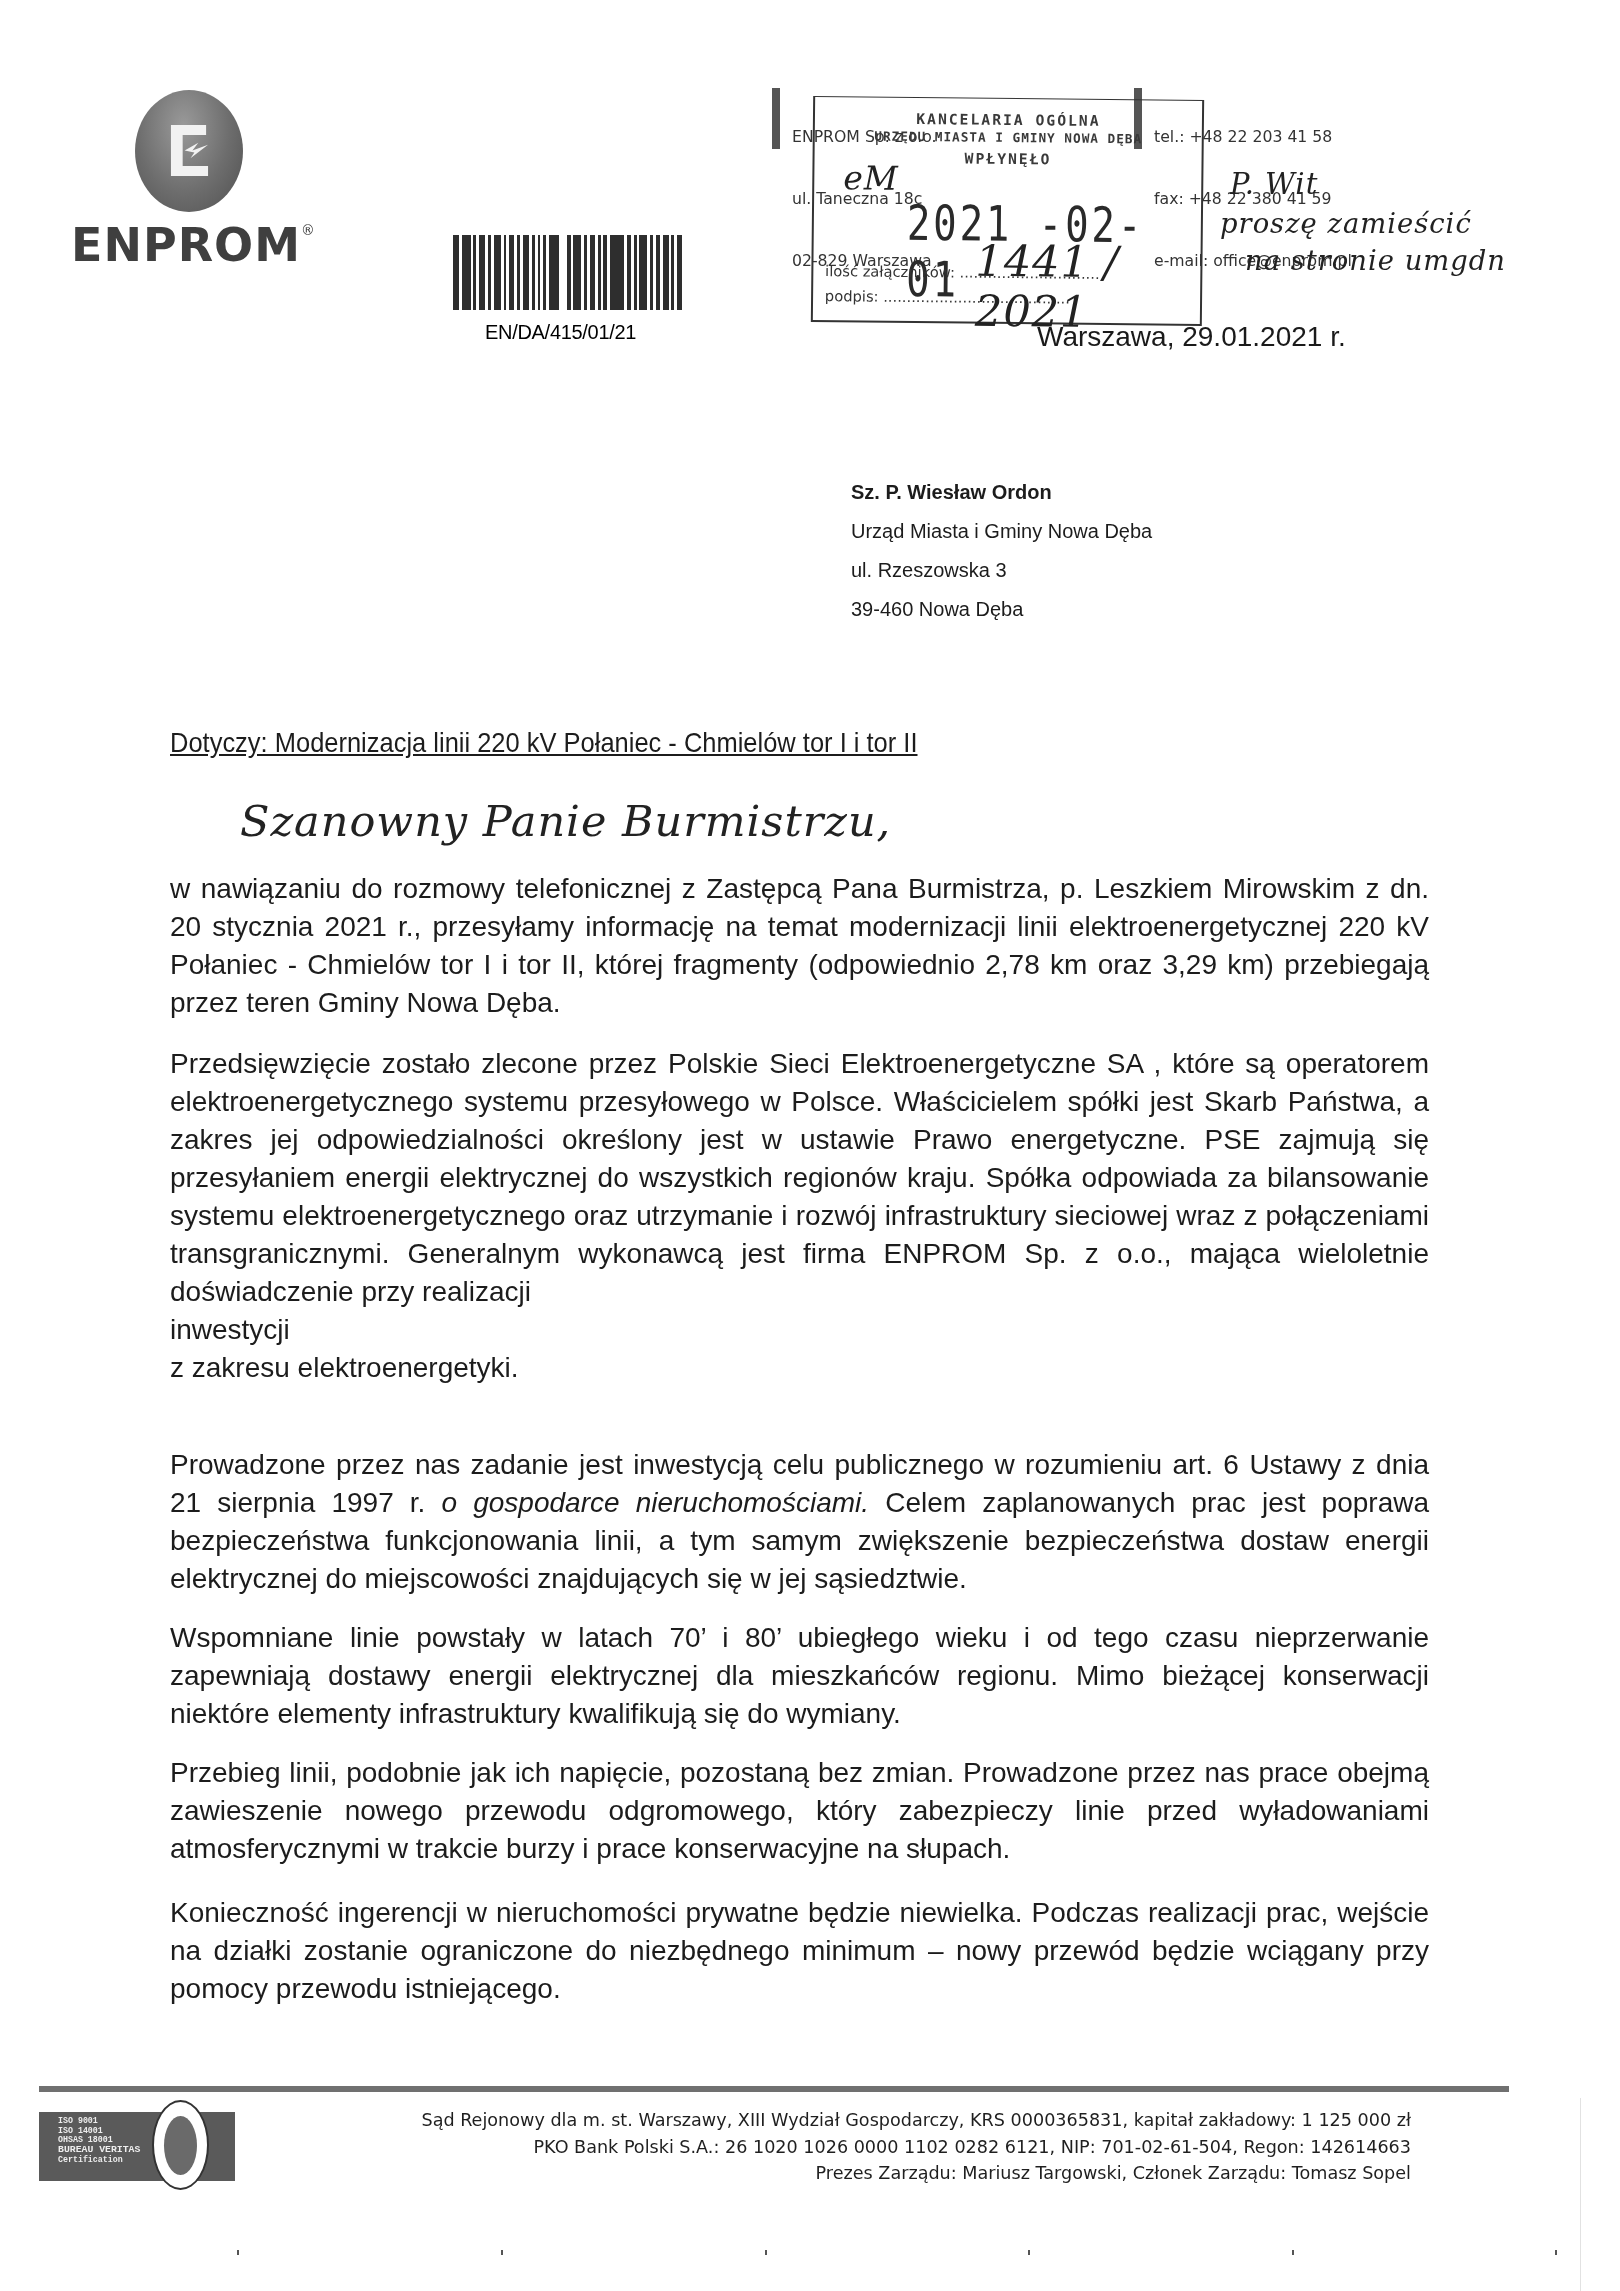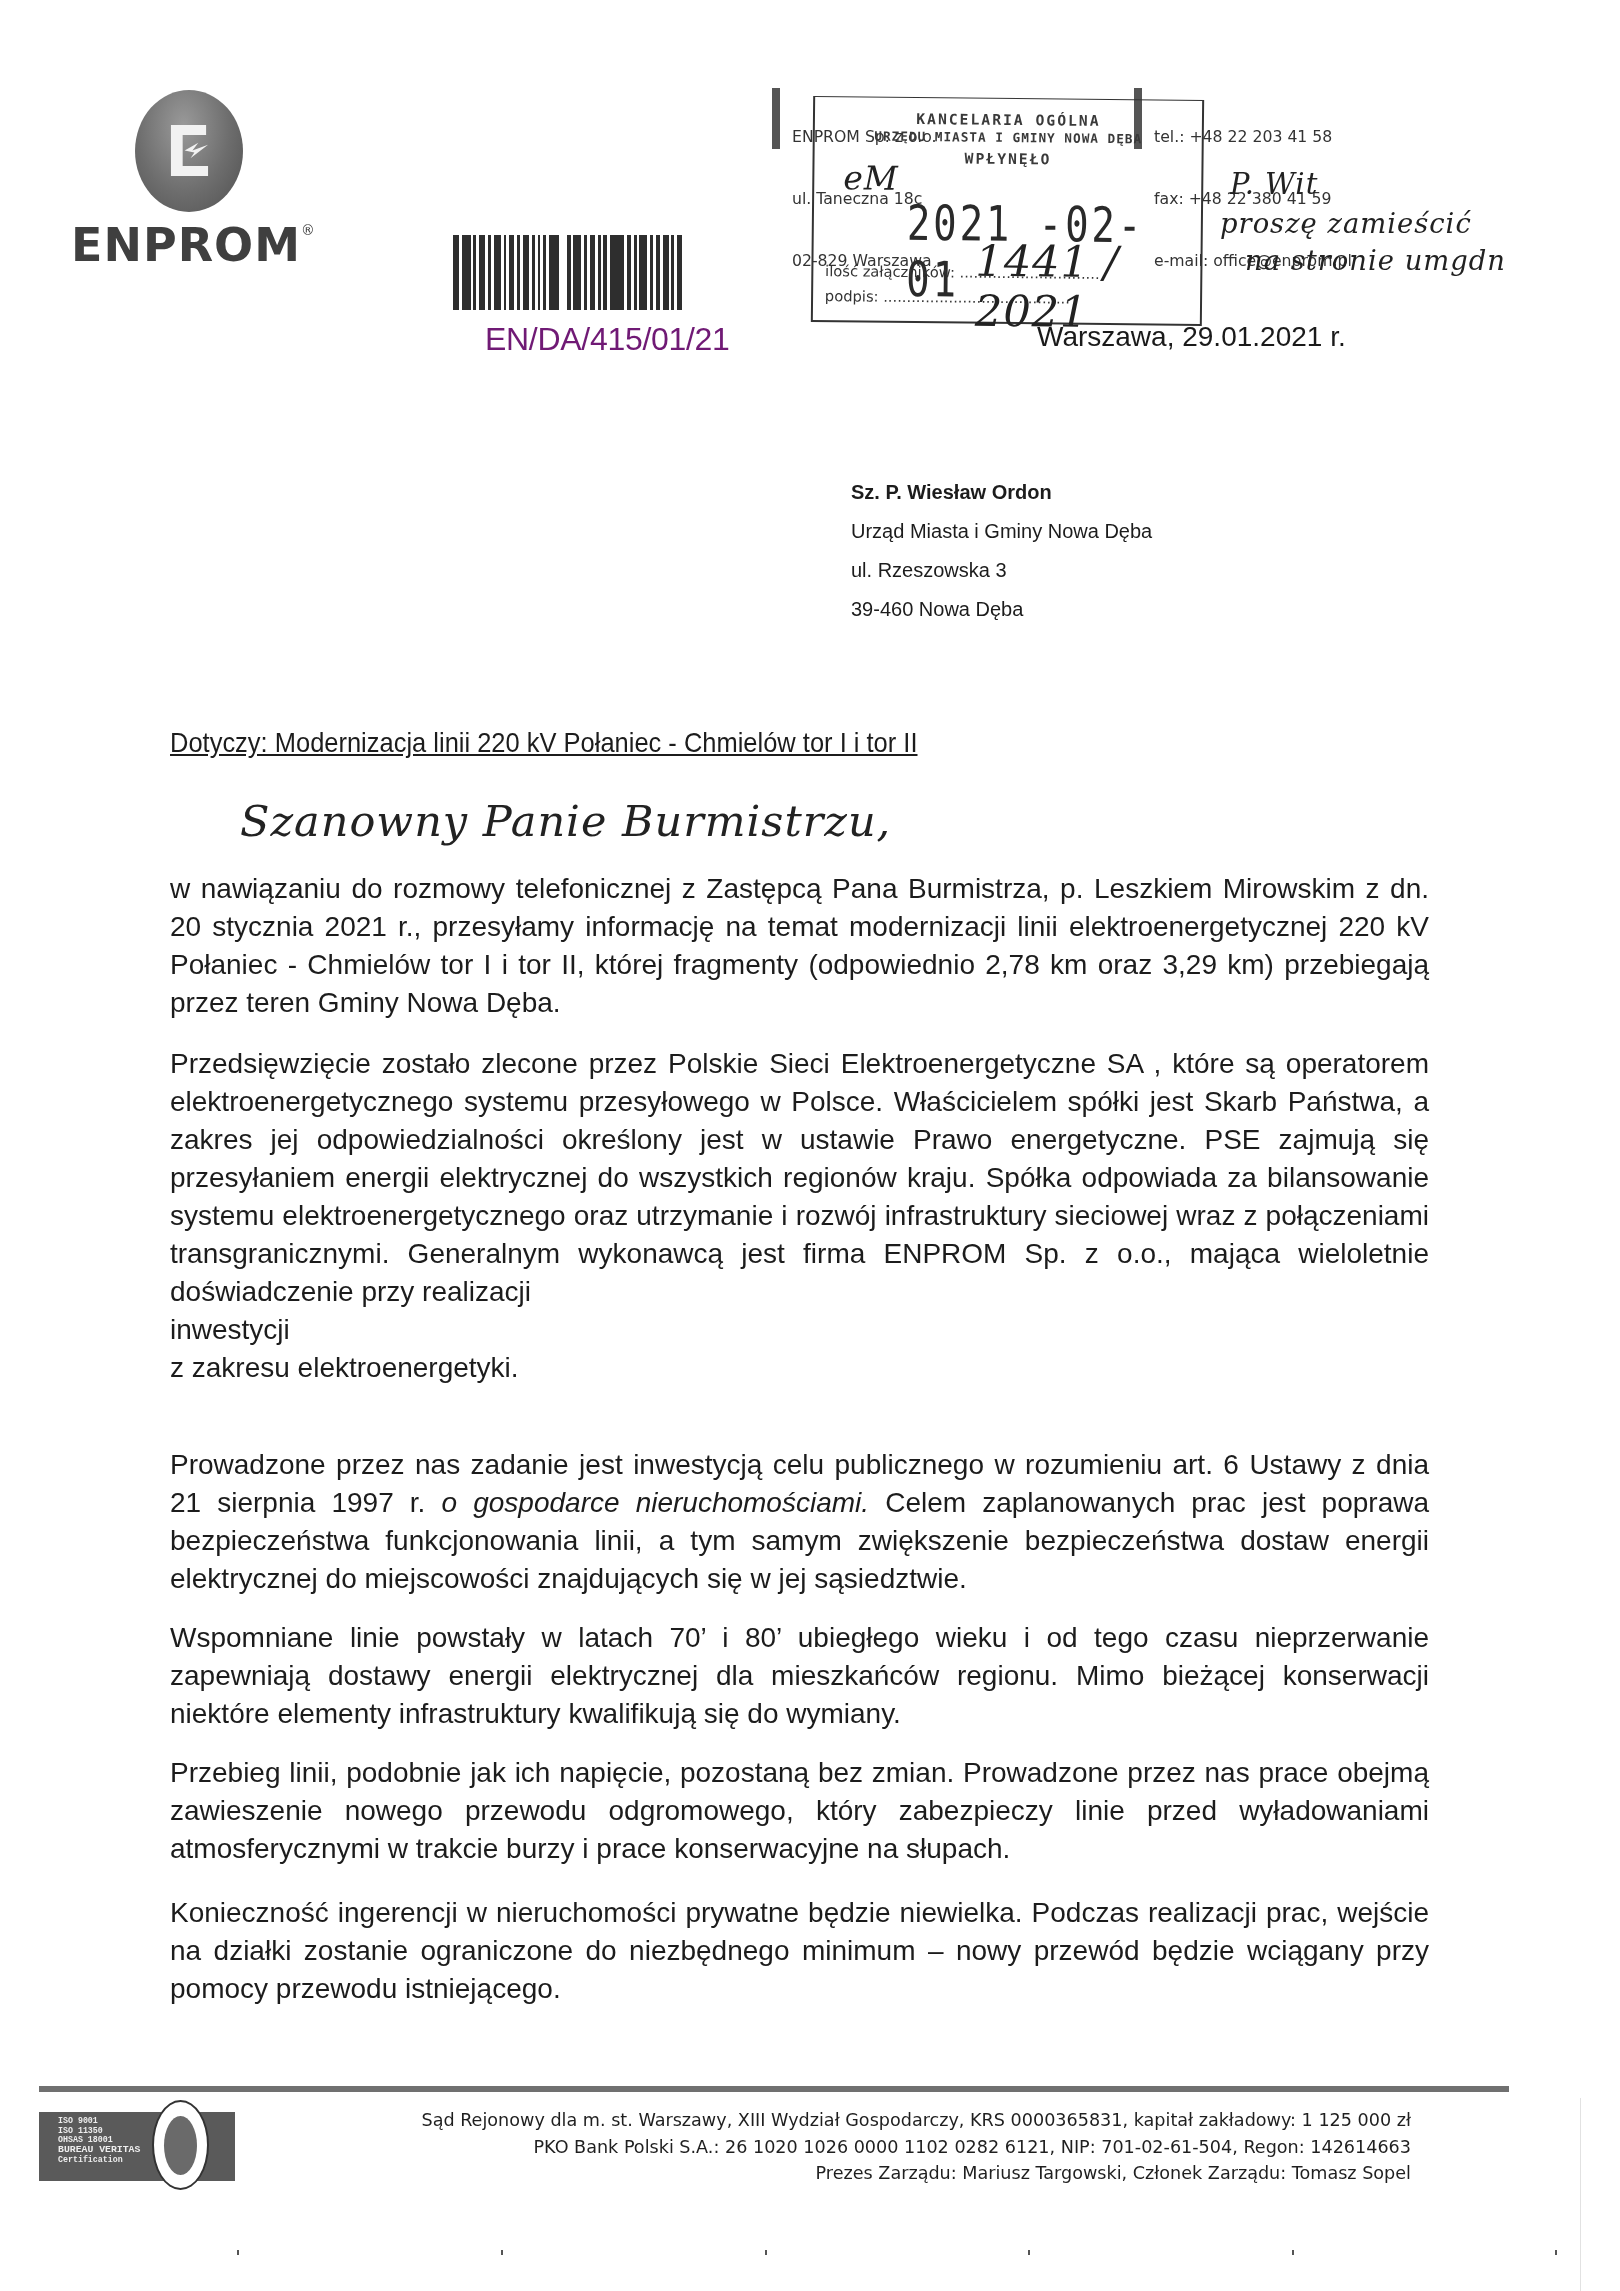--- a/index.html
+++ b/index.html
@@ -9,21 +9,21 @@
   
   .logo-circle { left: 135px; top: 90px; width: 108px; height: 122px; border-radius: 50%;
     background: radial-gradient(ellipse at 45% 30%, #9a9a9a 0%, #6d6d6d 55%, #4f4f4f 100%); }
   .logo-e { position: absolute; left: 34px; top: 33px; width: 41px; height: 55px; }
   .logo-word { left: 71px; top: 218px; font-family: "DejaVu Sans", sans-serif; font-size: 46px; font-weight: bold; letter-spacing: 1px; color: #3f3f3f; }
   .logo-reg { font-size: 13.7px; vertical-align: top; position: relative; top: 3.9px; font-weight: normal; }
 
   
   .barcode { left: 453px; top: 235px; width: 296px; height: 75px; display: flex; align-items: stretch; }
   .barcode span { display: block; background: #2e2e2e; margin-right: 2.9px; }
-  .barcode-label { left: 485px; top: 321px; font-size: 32px; color: #701a75; letter-spacing: -0.3px; }
+  .barcode-label { left: 485px; top: 321px; font-size: 20px; color: #000000; letter-spacing: -0.3px; }
 
   
   .addr-bar { background: #555; width: 7.8px; height: 61px; }
   .addr-text { font-family: "DejaVu Sans", sans-serif; font-size: 15.7px; line-height: 20.6px; color: #333; white-space: pre; }
 
   
   .stamp { left: 812px; top: 98px; width: 387px; height: 223px; border: 2px solid #333; border-top-width: 1px; transform: rotate(0.6deg); }
   .stamp-line { font-family: "DejaVu Sans Mono", monospace; font-weight: bold; color: #3a3a3a; text-align: center; position: absolute; left: 0; right: 0; font-size: 14.7px; letter-spacing: 2px; }
   .stamp-date { font-family: "DejaVu Sans Mono", monospace; color: #2a2a2a; font-size: 39px; letter-spacing: 2.9px; position: absolute; left: 93px; top: 108px; transform: scaleY(1.25); }
   .stamp-field { position: absolute; left: 11.8px; font-size: 14.7px; color: #333; font-family: "DejaVu Sans", sans-serif; }
@@ -164,21 +164,21 @@
   </div>
 
 <div class="abs body-text" style="top:1894px;">
     <p>Konieczność ingerencji w nieruchomości prywatne będzie niewielka. Podczas realizacji prac, wejście na działki zostanie ograniczone do niezbędnego minimum – nowy przewód będzie wciągany przy pomocy przewodu istniejącego.</p>
   </div>
 
 <div class="abs footer-rule"></div>
 <div class="abs badge">
   <div class="badge-text">
     <div>ISO 9001</div>
-    <div>ISO 11350</div>
+    <div>ISO 14001</div>
     <div>OHSAS 18001</div>
     <div class="big">BUREAU VERITAS</div>
     <div>Certification</div>
   </div>
   <div class="badge-seal">
     <div class="badge-seal-inner"></div>
   </div>
 </div>
 <div class="abs footer-text">
   <div>Sąd Rejonowy dla m. st. Warszawy, XIII Wydział Gospodarczy, KRS 0000365831, kapitał zakładowy: 1 125 000 zł</div>

